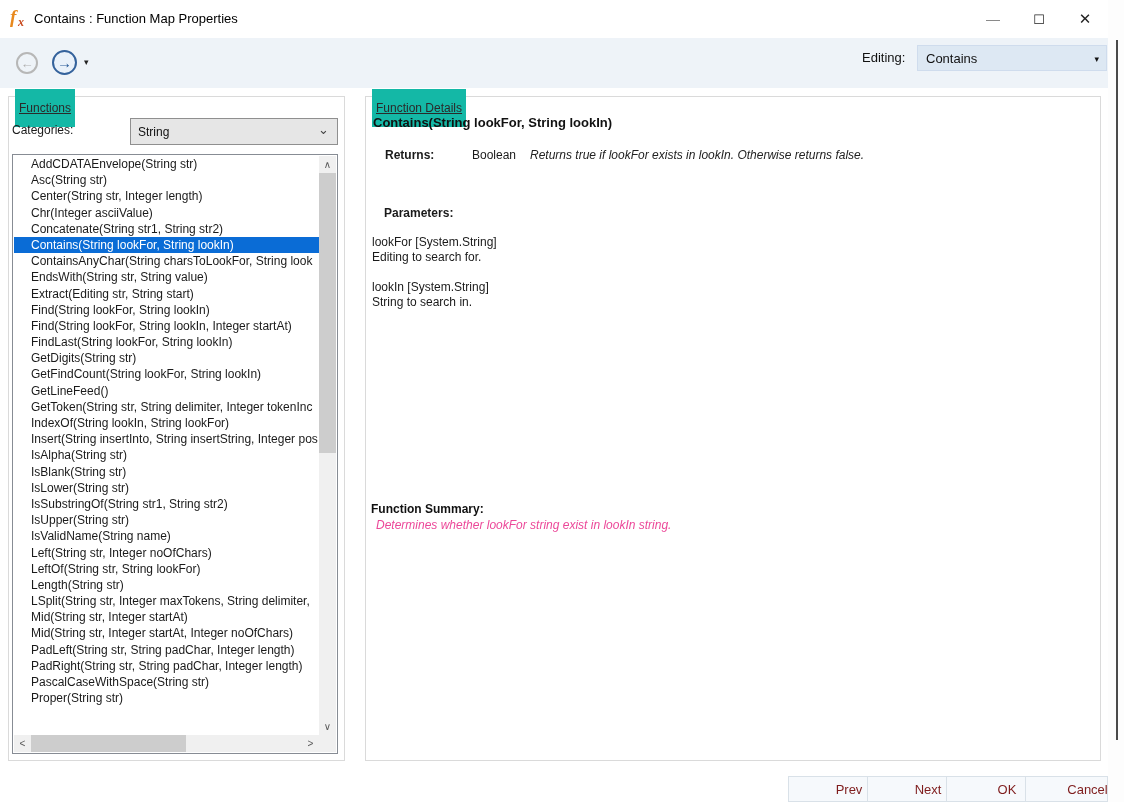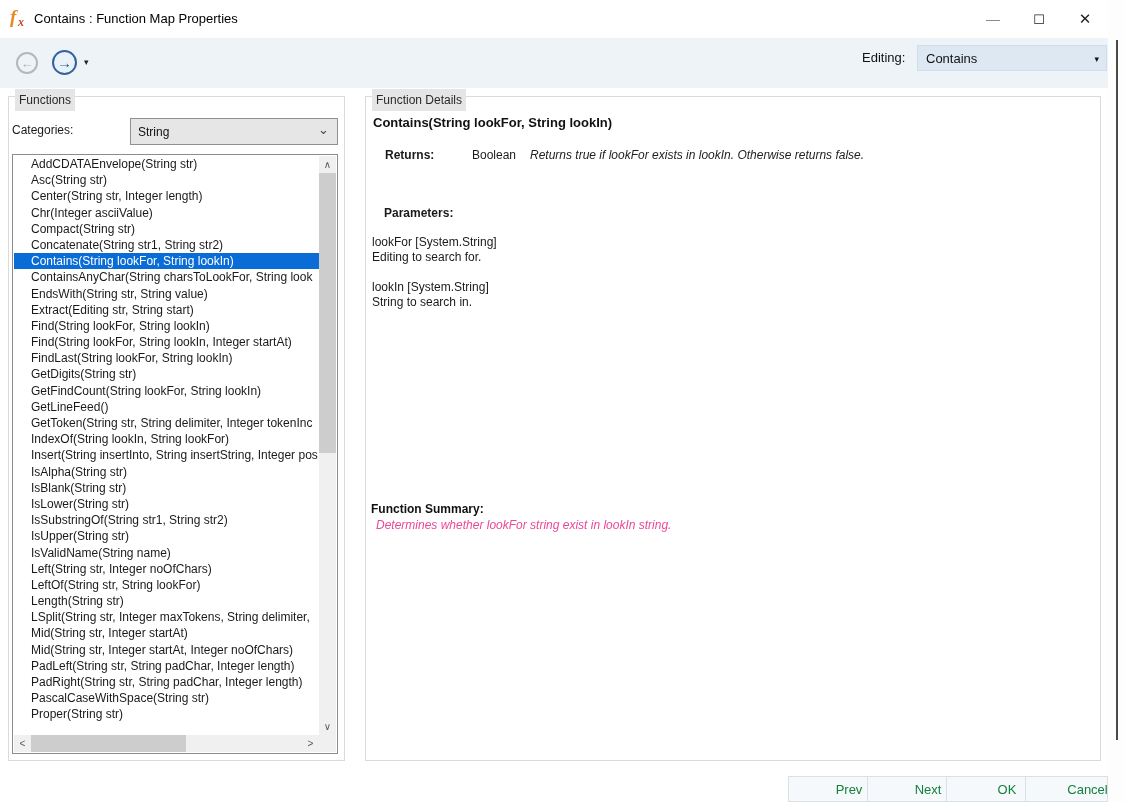--- a/index.html
+++ b/index.html
@@ -33,21 +33,21 @@
   #back-btn{left:16px;top:52px;width:22px;height:22px;border:2px solid #b7b7b7;color:#b0b0b0;font-size:13px;background:transparent;}
   #forward-btn{left:52px;top:50px;width:25px;height:25px;border:2px solid #34629c;color:#2a5b98;font-size:15px;background:#e9f1fa;font-weight:bold;}
   #forward-caret{left:84px;top:57px;font-size:9px;color:#222;}
   #editing-label{left:862px;top:50px;font-size:13px;color:#111;}
   #editing-combo{left:917px;top:45px;width:190px;height:26px;background:#dde8f3;border:1px solid #cfdced;box-sizing:border-box;}
   #editing-combo .val{position:absolute;left:8px;top:5px;font-size:13px;color:#111;}
   #editing-combo .caret{position:absolute;right:7px;top:8px;font-size:9px;color:#111;}
 
   
   .groupbox{border:1px solid #dadada;background:#fff;box-sizing:border-box;}
-  .group-label{position:absolute;top:-8px;left:6px;background:#e5e5e5;padding:4px 4px;font-size:12px;color:#2a2a2a;}
+  .group-label{position:absolute;top:-8px;left:6px;background:#14b8a6;padding:12px 4px;font-size:12px;color:#2a2a2a;text-decoration:underline;}
   #functions-group{left:8px;top:96px;width:337px;height:665px;}
   #details-group{left:365px;top:96px;width:736px;height:665px;}
 
   
   #categories-label{left:12px;top:123px;font-size:12px;color:#1a1a1a;}
   #categories-combo{left:130px;top:118px;width:208px;height:27px;background:#e6e6e6;border:1px solid #8f8f8f;box-sizing:border-box;}
   #categories-combo .val{position:absolute;left:7px;top:6px;font-size:12px;color:#111;}
   #categories-combo .chev{position:absolute;right:8px;top:3px;font-size:13px;color:#444;}
 
   
@@ -77,21 +77,21 @@
   #det-returns-desc{left:530px;top:148px;font-style:italic;color:#222;}
   #det-params-label{left:384px;top:206px;font-weight:bold;}
   #det-param0-name{left:372px;top:235px;}
   #det-param0-desc{left:372px;top:250px;}
   #det-param1-name{left:372px;top:280px;}
   #det-param1-desc{left:372px;top:295px;}
   #det-summary-label{left:371px;top:502px;font-weight:bold;color:#111;}
   #det-summary-text{left:376px;top:518px;font-style:italic;color:#ec4899;}
 
   
-  .footer-btn{top:776px;width:80px;height:26px;background:#f6f9fc;border:1px solid #d9e1e8;box-sizing:border-box;display:flex;align-items:center;justify-content:center;font-size:13px;color:#15803d;padding-left:42px;}
+  .footer-btn{top:776px;width:80px;height:26px;background:#f6f9fc;border:1px solid #d9e1e8;box-sizing:border-box;display:flex;align-items:center;justify-content:center;font-size:13px;color:#7f1d1d;padding-left:42px;}
   #btn-prev{left:788px;}
   #btn-next{left:867px;}
   #btn-ok{left:946px;}
   #btn-cancel{left:1025px;width:83px;}
 </style>
 </head>
 <body>
 
 <div id="window" class="abs">
 
@@ -124,21 +124,20 @@
     <span class="val">String</span>
     <span class="chev">⌄</span>
   </div>
 
   <div id="function-listbox" class="abs">
     <div id="list-items">
         <div class="list-item">AddCDATAEnvelope(String str)</div>
         <div class="list-item">Asc(String str)</div>
         <div class="list-item">Center(String str, Integer length)</div>
         <div class="list-item">Chr(Integer asciiValue)</div>
-        <div class="list-item">Compact(String str)</div>
         <div class="list-item">Concatenate(String str1, String str2)</div>
         <div class="list-item selected">Contains(String lookFor, String lookIn)</div>
         <div class="list-item">ContainsAnyChar(String charsToLookFor, String look</div>
         <div class="list-item">EndsWith(String str, String value)</div>
         <div class="list-item">Extract(Editing str, String start)</div>
         <div class="list-item">Find(String lookFor, String lookIn)</div>
         <div class="list-item">Find(String lookFor, String lookIn, Integer startAt)</div>
         <div class="list-item">FindLast(String lookFor, String lookIn)</div>
         <div class="list-item">GetDigits(String str)</div>
         <div class="list-item">GetFindCount(String lookFor, String lookIn)</div>

